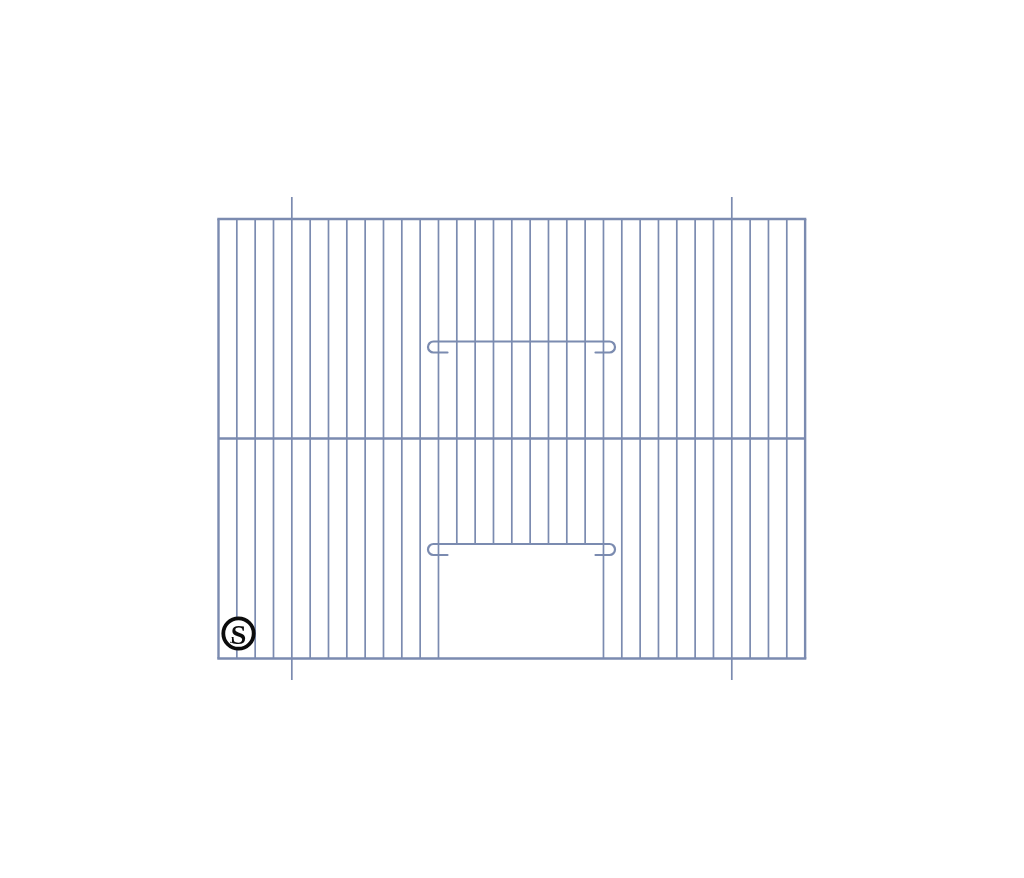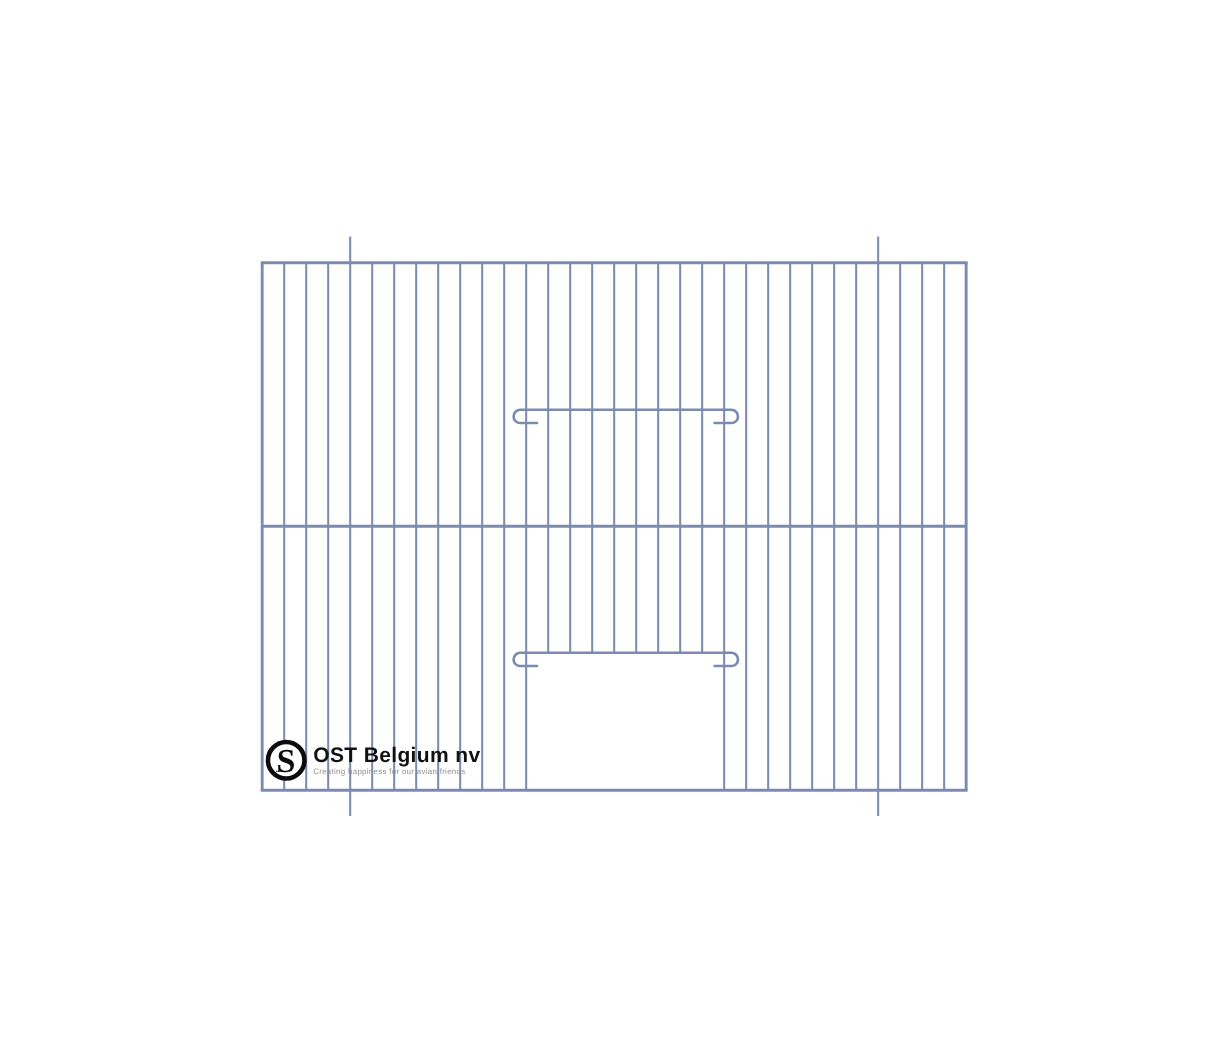--- a/index.html
+++ b/index.html
@@ -107,19 +107,15 @@
         <path d="M 447.5 555 L 433.5 555 A 5.5 5.5 0 0 1 433.5 544 L 609.5 544 A 5.5 5.5 0 0 1 609.5 555 L 595.5 555" fill="none" stroke="#7b8bb0" stroke-width="2.2" stroke-linecap="round"></path>
       </g>
     </svg>
 
   <div class="logo">
     <svg class="logo-mark-svg" viewBox="0 0 39 39" xmlns="http://www.w3.org/2000/svg">
       <circle cx="19.5" cy="19.5" r="15.2" fill="#ffffff" stroke="#0c0c0c" stroke-width="3.8"></circle>
       <text x="19.5" y="20.5" text-anchor="middle" dominant-baseline="central" font-family="Liberation Serif, serif" font-size="28" font-weight="bold" fill="#0c0c0c">S</text>
       <text x="13" y="29" text-anchor="middle" font-family="Liberation Serif, serif" font-size="9" font-weight="bold" fill="#0c0c0c">J</text>
     </svg>
-    <div class="logo-text">
-      <div class="brand">OST Belgium nv</div>
-      <div class="tagline">Creating happiness for our avian friends</div>
-    </div>
   </div>
 
 </div>
 
 </body></html>

